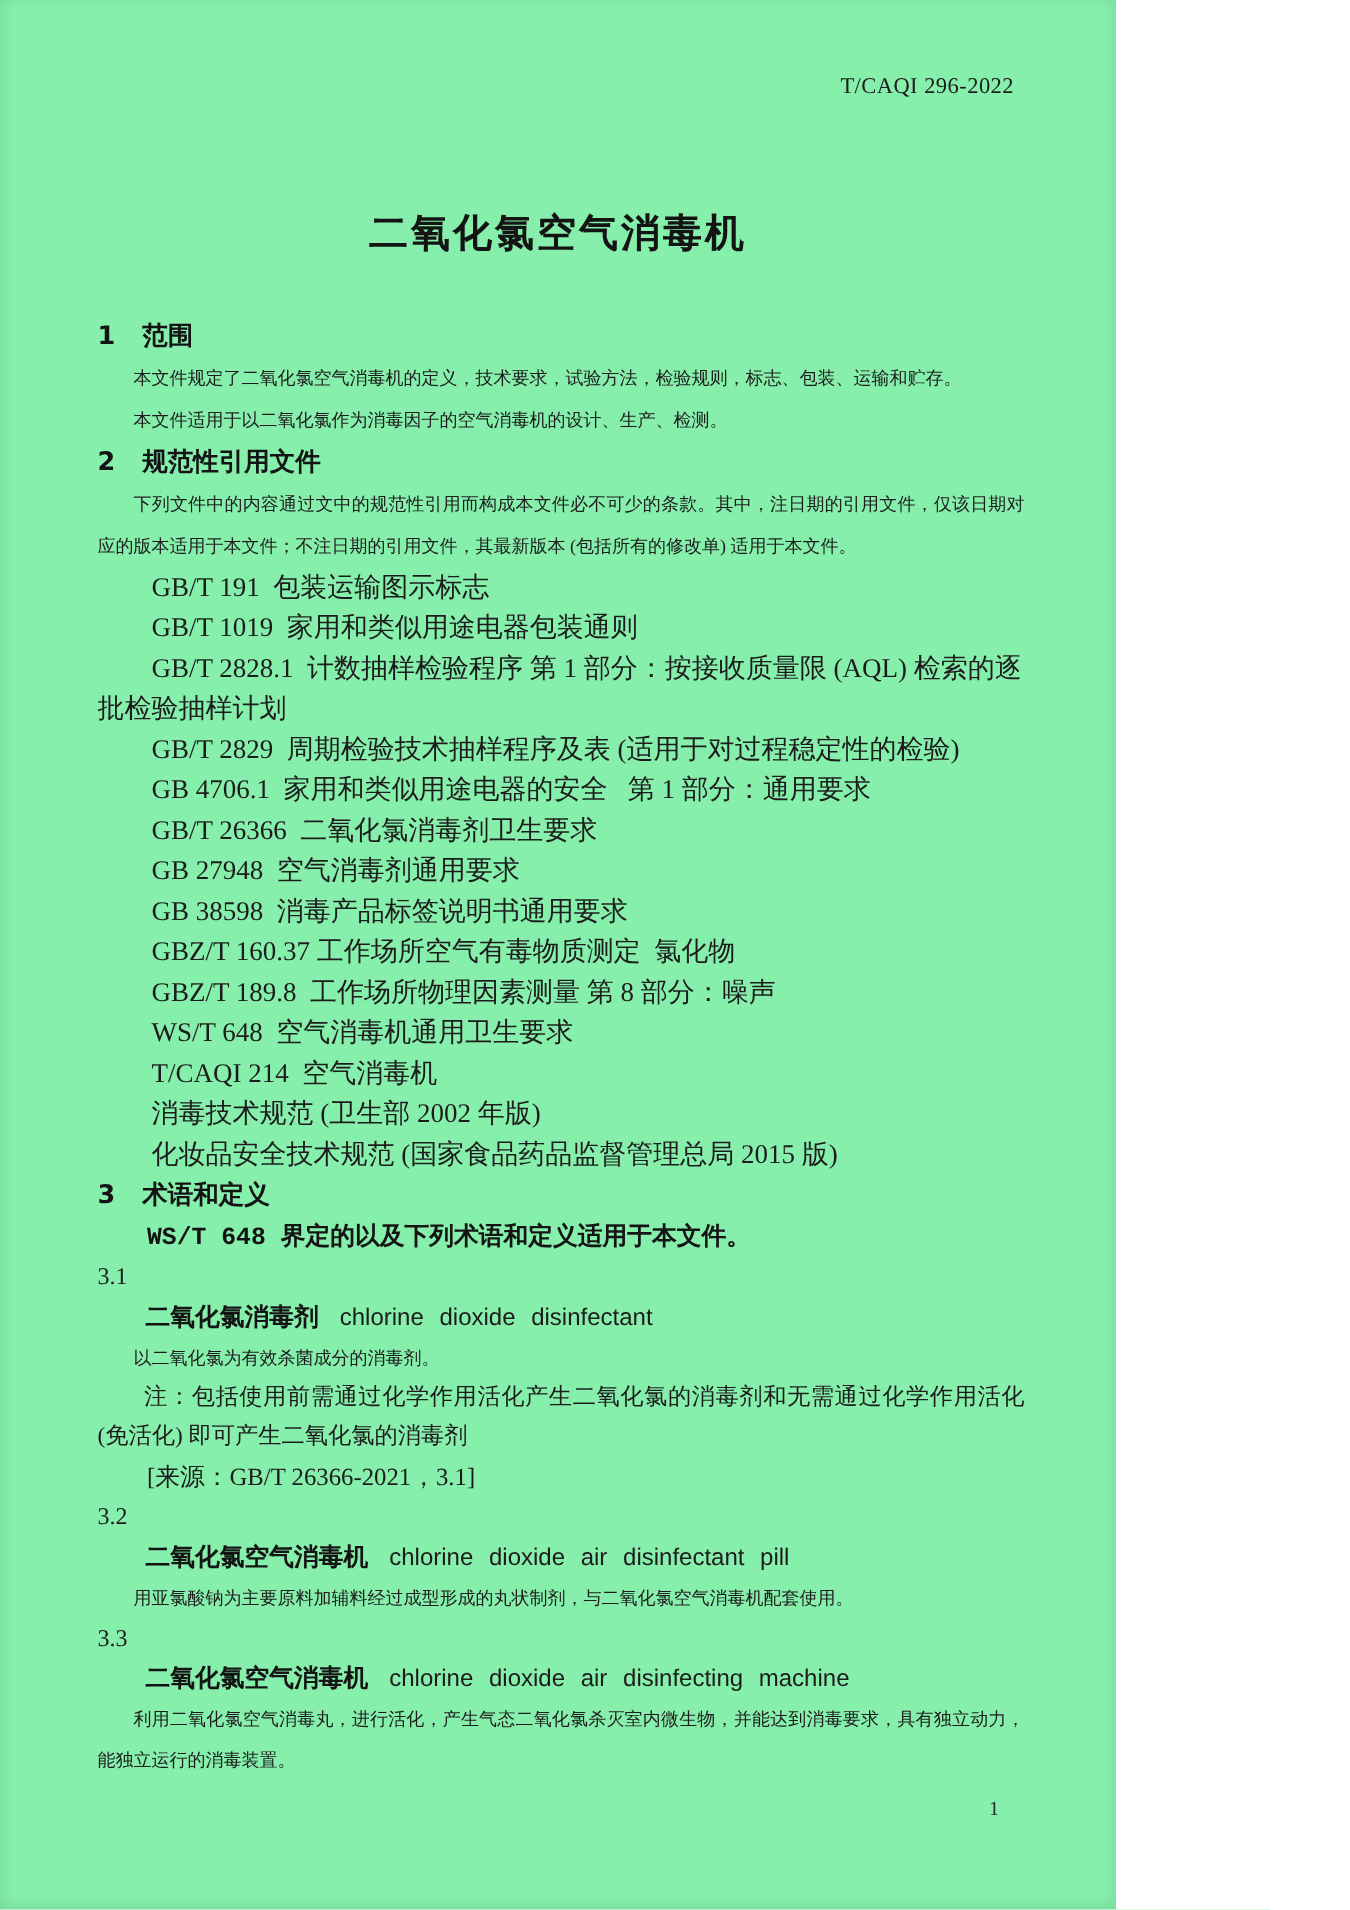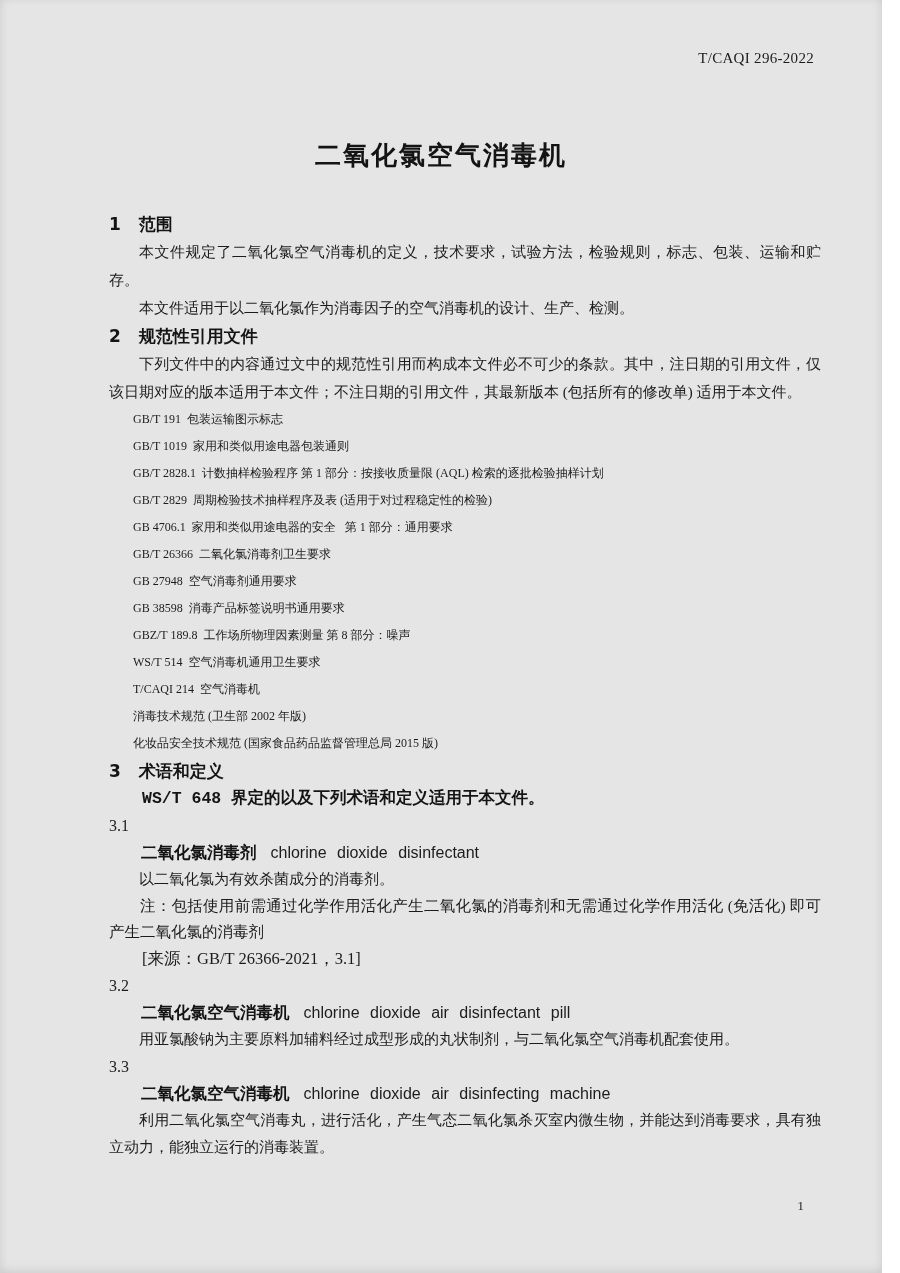--- a/index.html
+++ b/index.html
@@ -2,23 +2,23 @@
 <html><head>
 <meta charset="utf-8">
 <style>
   html, body {
     margin: 0;
     padding: 0;
     background: #ffffff;
   }
   .page {
     position: relative;
-    width: 882px;
+    width: 744px;
     height: 1273px;
-    background: #e5e5e5;
+    background: #86efac;
     overflow: hidden;
     font-family: "Liberation Serif", "DejaVu Serif", serif;
     color: #1c1c1c;
     box-shadow: inset 4px 0 8px rgba(0,0,0,0.035),
                 inset -4px 0 8px rgba(0,0,0,0.035),
                 inset 0 -5px 9px rgba(0,0,0,0.045);
   }
   .doc-number {
     position: absolute;
     top: 50px;
@@ -37,53 +37,52 @@
     font-weight: 700;
     font-size: 26px;
     letter-spacing: 2px;
     color: #141414;
   }
   .content {
     position: absolute;
     left: 65px;
     right: 61px;
     top: 210px;
-    margin-left: 44px;
   }
   .content p, .content h2, .content ul, .content li, .content div {
     margin: 0;
     padding: 0;
   }
   .sec-heading {
     font-family: "DejaVu Sans", "Liberation Sans", sans-serif;
     font-weight: 700;
     font-size: 17px;
     line-height: 28px;
     color: #141414;
   }
   .sec-num {
     display: inline-block;
     margin-right: 18px;
     font-weight: 700;
   }
   .para {
-    font-size: 15px;
+    font-size: 12px;
     line-height: 28px;
     text-align: justify;
     text-indent: 2em;
     white-space: pre-wrap;
   }
   .mt2  { margin-top: 2px; }
   .mt4  { margin-top: 4px; }
   .mt16 { margin-top: 16px; }
   .refs {
     list-style: none;
   }
   .refs li {
-    font-size: 12px;
+    font-size: 18px;
     line-height: 27px;
     text-indent: 2em;
     white-space: pre-wrap;
   }
   .sec3 .para,
   .sec3 .term-num,
   .sec3 .term-line,
   .sec3 .source {
     line-height: 27px;
   }
@@ -155,22 +154,23 @@
     <p class="para">下列文件中的内容通过文中的规范性引用而构成本文件必不可少的条款。其中，注日期的引用文件，仅该日期对应的版本适用于本文件；不注日期的引用文件，其最新版本 (包括所有的修改单) 适用于本文件。</p>
     <ul class="refs">
       <li>GB/T 191  包装运输图示标志</li>
       <li>GB/T 1019  家用和类似用途电器包装通则</li>
       <li>GB/T 2828.1  计数抽样检验程序 第 1 部分：按接收质量限 (AQL) 检索的逐批检验抽样计划</li>
       <li>GB/T 2829  周期检验技术抽样程序及表 (适用于对过程稳定性的检验)</li>
       <li>GB 4706.1  家用和类似用途电器的安全   第 1 部分：通用要求</li>
       <li>GB/T 26366  二氧化氯消毒剂卫生要求</li>
       <li>GB 27948  空气消毒剂通用要求</li>
       <li>GB 38598  消毒产品标签说明书通用要求</li>
+      <li>GBZ/T 160.37 工作场所空气有毒物质测定  氯化物</li>
       <li>GBZ/T 189.8  工作场所物理因素测量 第 8 部分：噪声</li>
-      <li>WS/T 514  空气消毒机通用卫生要求</li>
+      <li>WS/T 648  空气消毒机通用卫生要求</li>
       <li>T/CAQI 214  空气消毒机</li>
       <li>消毒技术规范 (卫生部 2002 年版)</li>
       <li>化妆品安全技术规范 (国家食品药品监督管理总局 2015 版)</li>
     </ul>
 
     <div class="sec3">
       <h2 class="sec-heading mt4"><span class="sec-num">3</span><span>术语和定义</span></h2>
       <p class="sec3-intro">WS/T 648 界定的以及下列术语和定义适用于本文件。</p>
 
       <div class="term-num">3.1</div>

